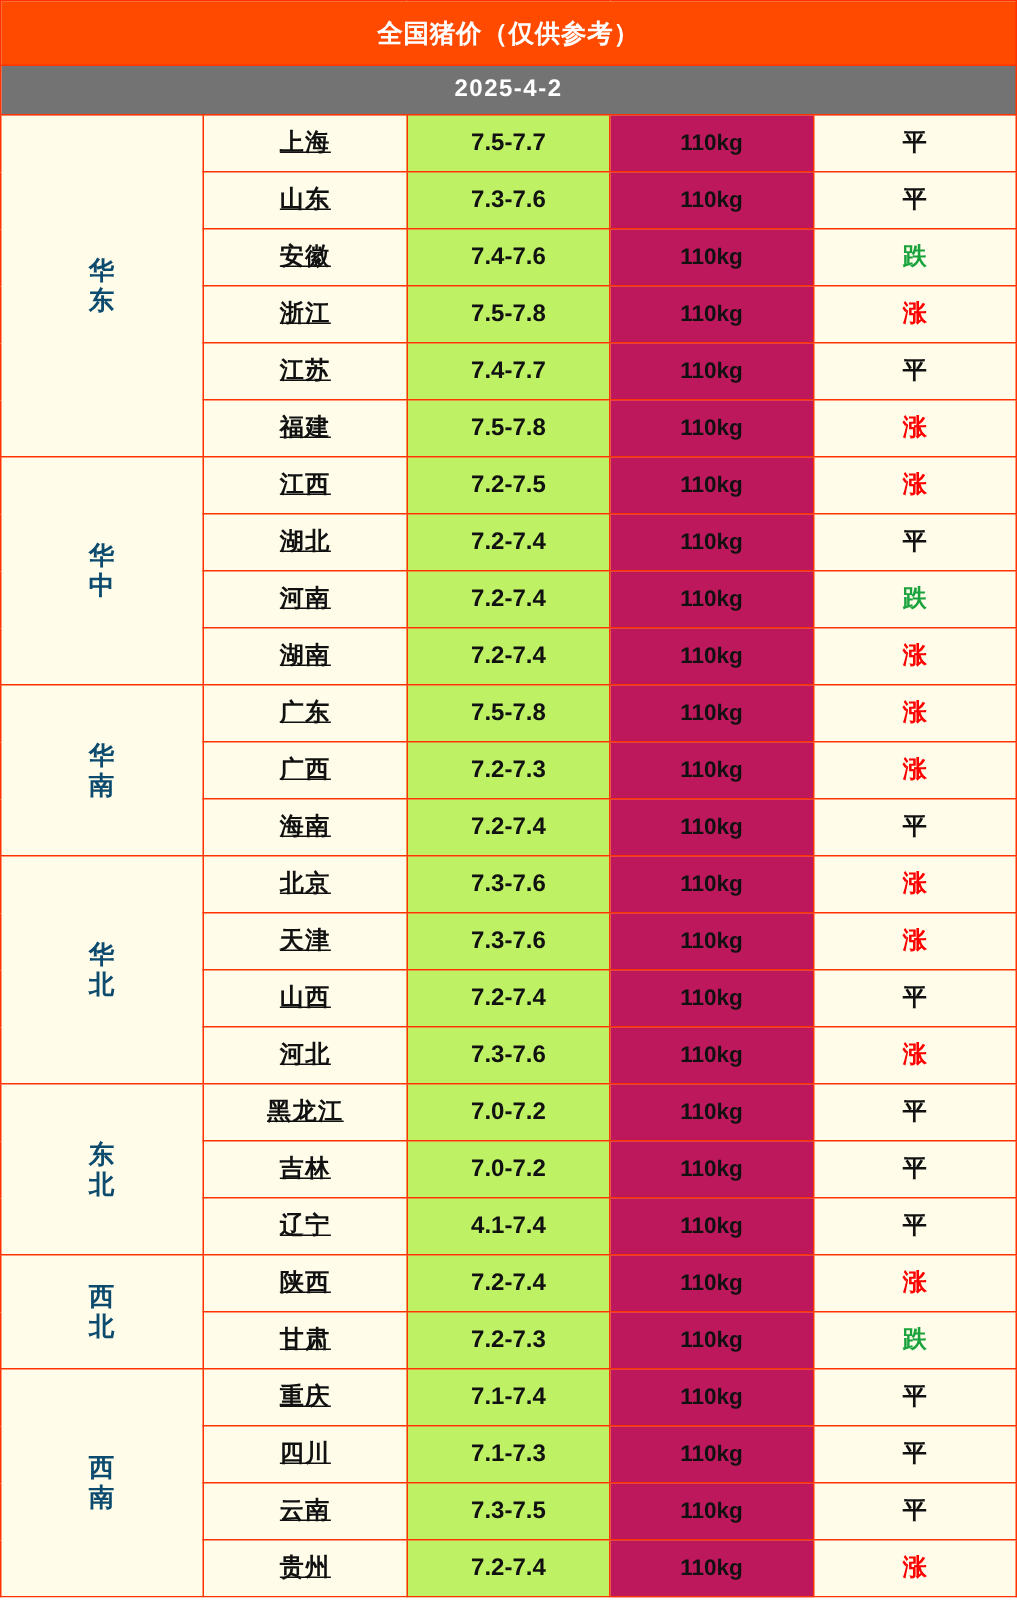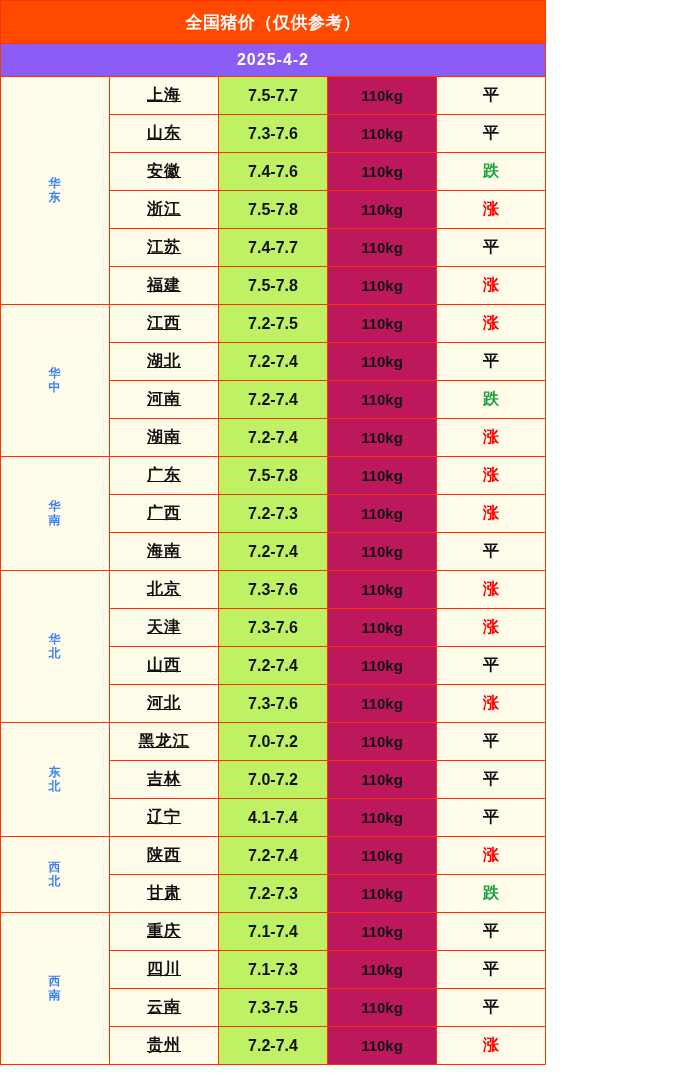--- a/index.html
+++ b/index.html
@@ -9,50 +9,50 @@
   }
   body {
     width: 678px;
     font-family: "Liberation Sans", "DejaVu Sans", sans-serif;
   }
   .sheet {
     width: 678px;
     box-sizing: border-box;
   }
   table.price-table {
-    width: 546px;
+    width: 678px;
     border-collapse: collapse;
     table-layout: fixed;
   }
   table.price-table td, table.price-table th {
     border: 1px solid #ff3300;
     padding: 0;
     text-align: center;
     vertical-align: middle;
     font-weight: bold;
   }
   .title-cell {
     background: #ff4a00;
     color: #ffffff;
     height: 42px;
     font-size: 17px;
     letter-spacing: 0.5px;
   }
   .date-cell {
-    background: #8b5cf6;
+    background: #737373;
     color: #ffffff;
     height: 32px;
     font-size: 16px;
     letter-spacing: 1px;
   }
   .region-cell {
     width: 54px;
     background: #fffde9;
-    color: #3b82f6;
-    font-size: 12px;
+    color: #0c4a6e;
+    font-size: 17px;
     line-height: 1.15;
     letter-spacing: 1px;
   }
   .region-cell .rtext {
     display: block;
     width: 20px;
     margin: 0 auto;
     word-break: break-all;
   }
   .prov-cell {

